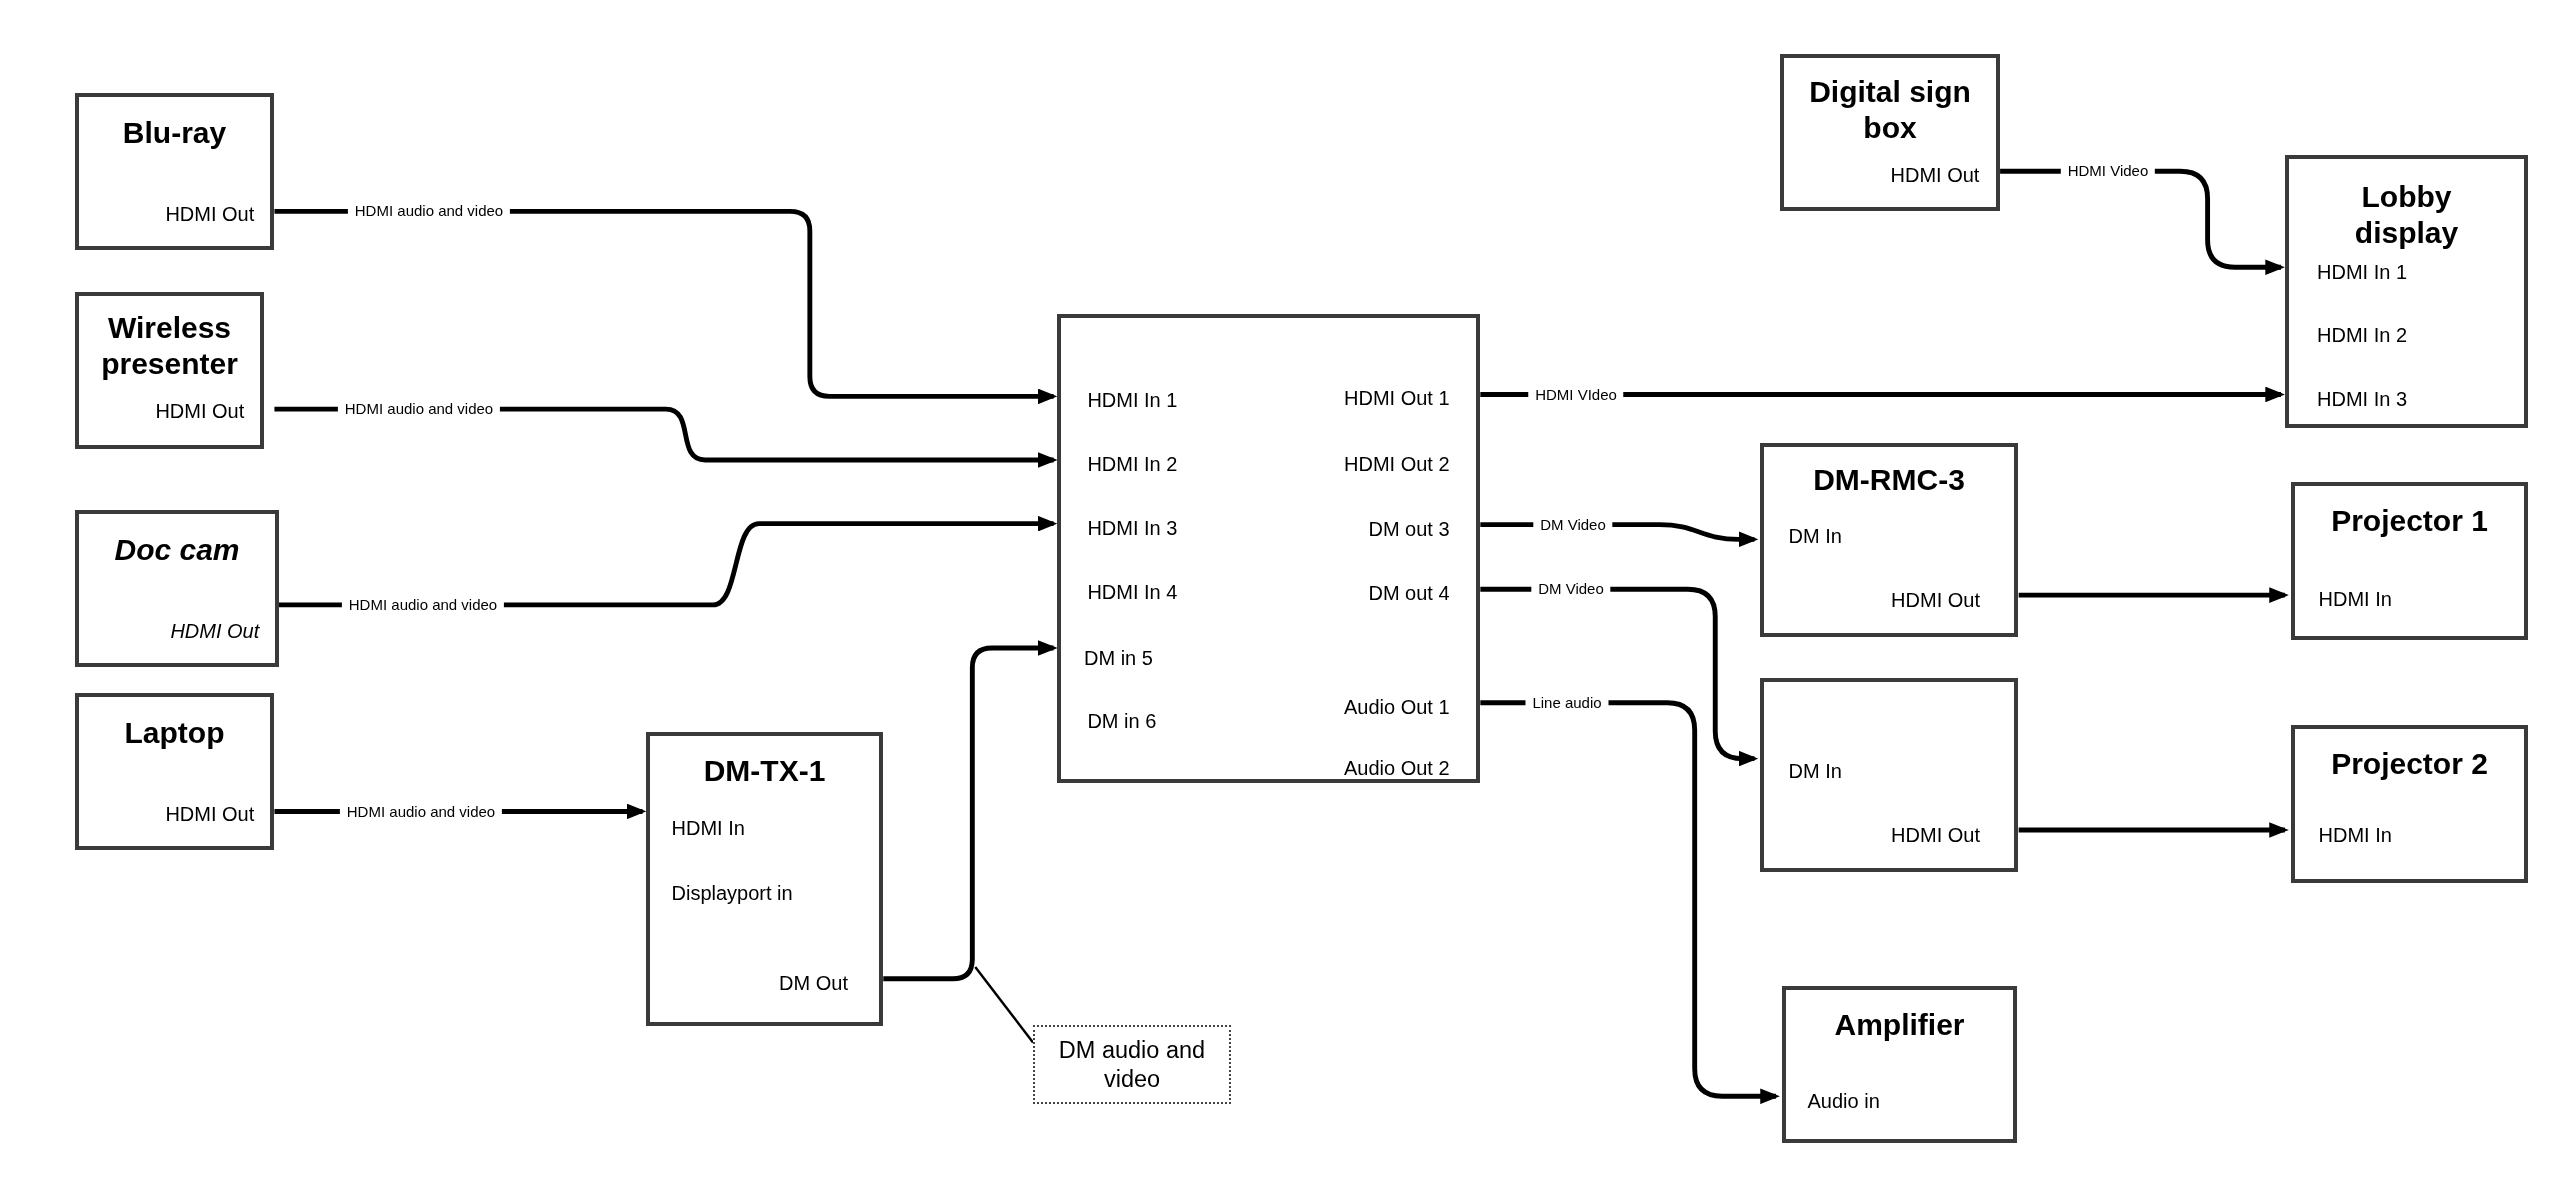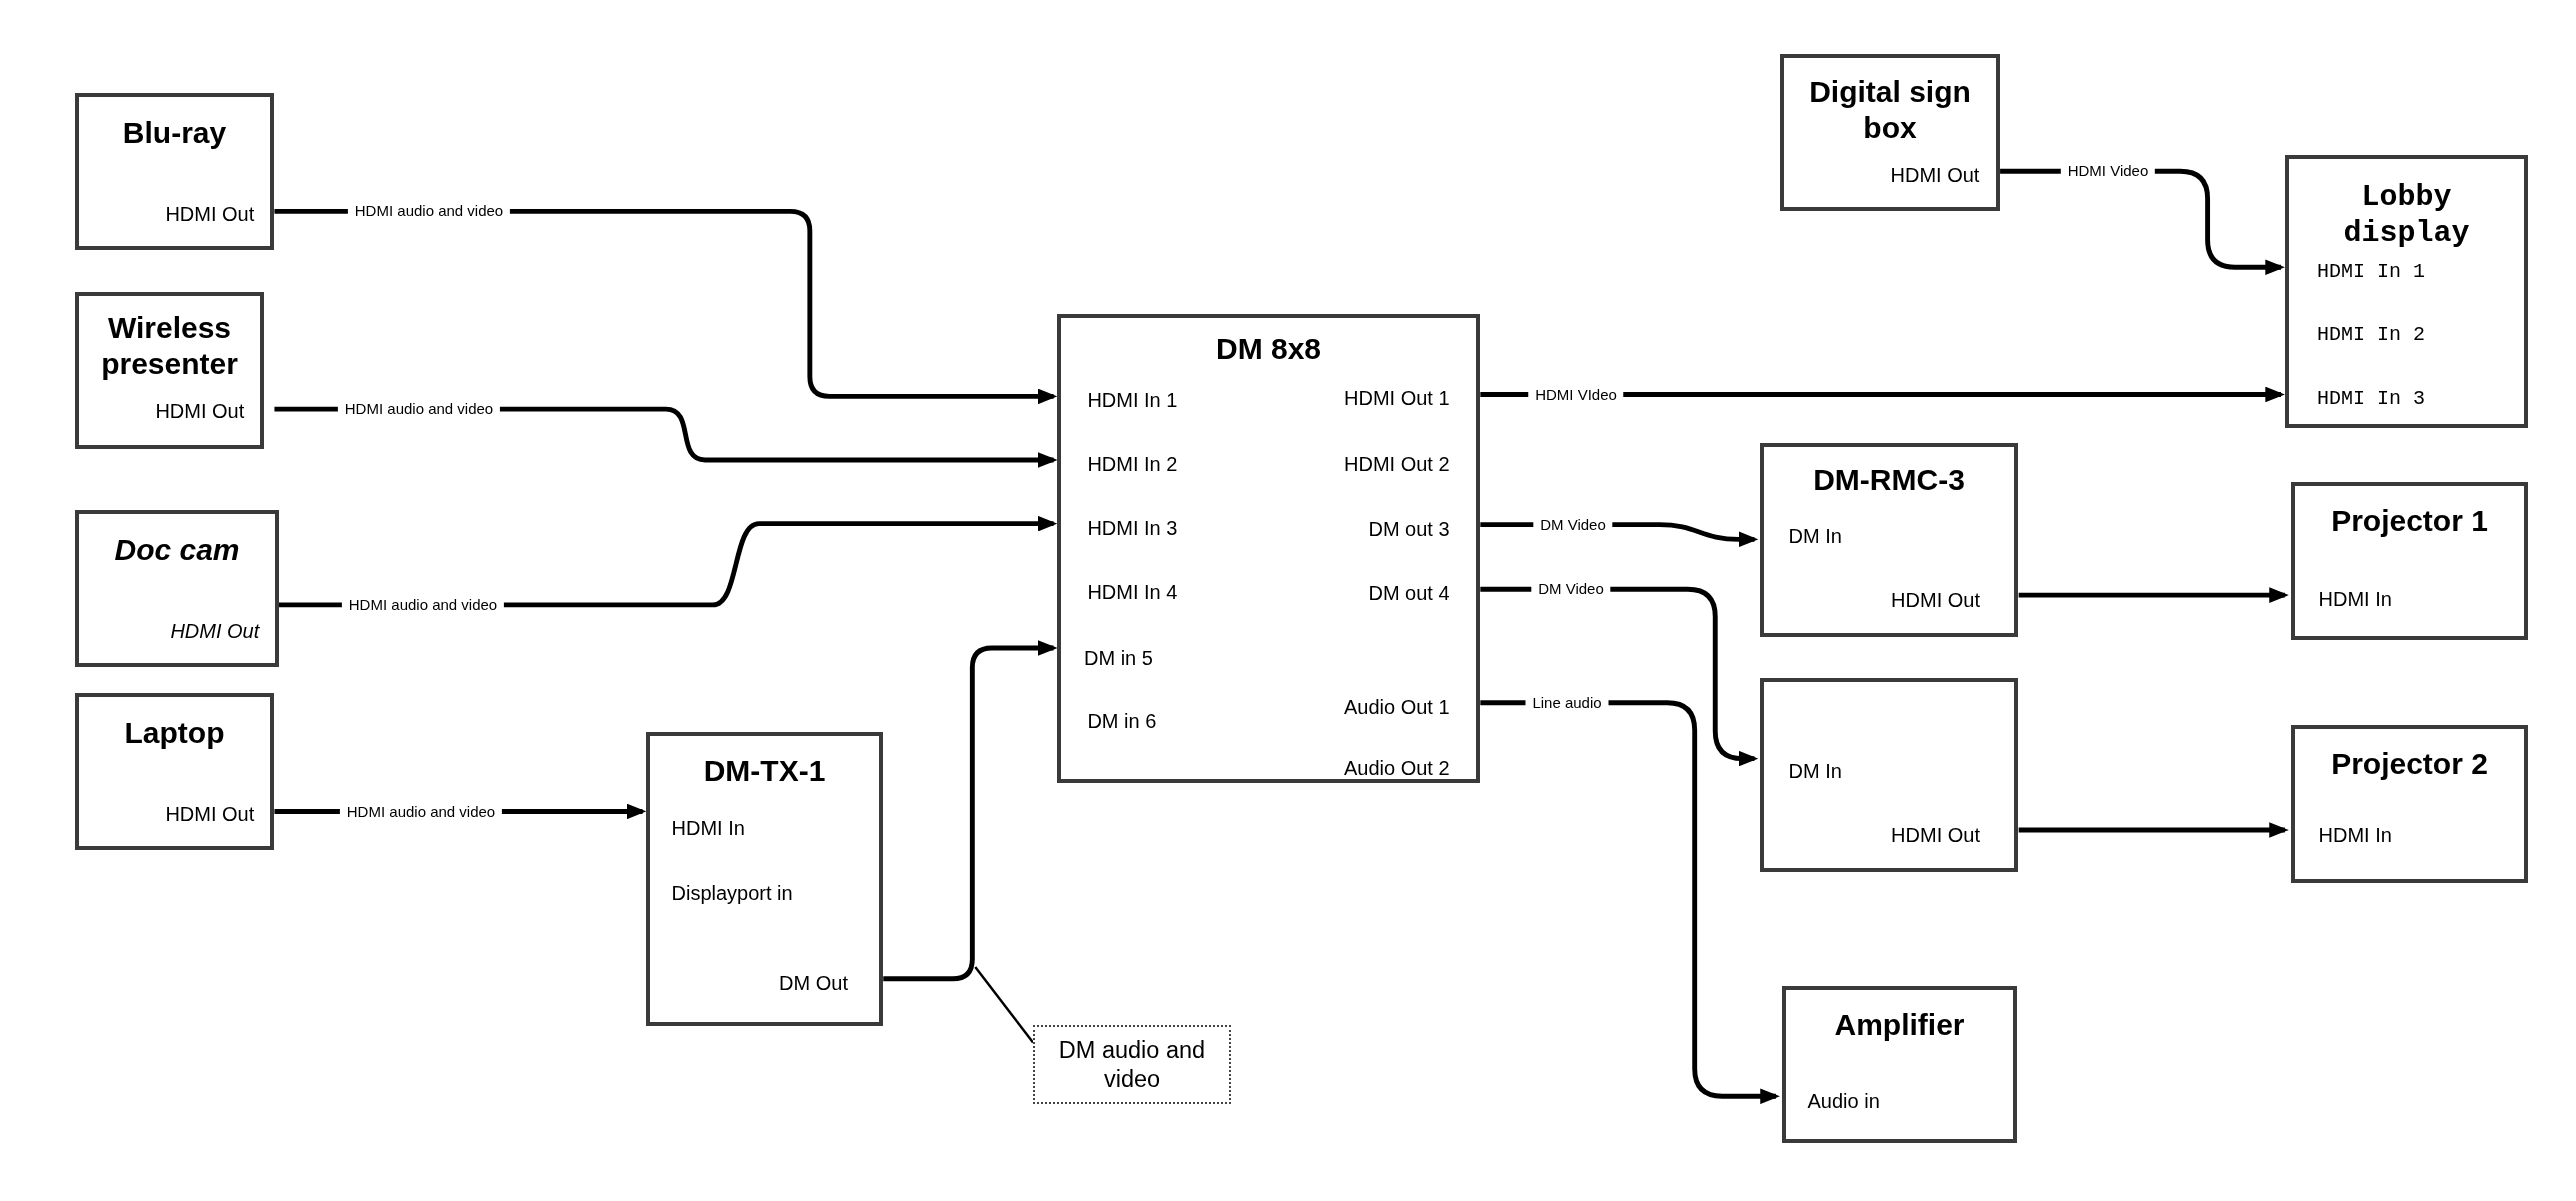--- a/index.html
+++ b/index.html
@@ -81,41 +81,40 @@
   </div>
 
   <div class="node" style="left:646px;top:732px;width:237px;height:294px;">
     <div class="title" style="padding-top:16.6px;">DM-TX-1</div>
     <div class="port" style="top:92px;left:21.5px;">HDMI In</div>
     <div class="port" style="top:157px;left:21.5px;">Displayport in</div>
     <div class="port" style="top:247px;right:31px;">DM Out</div>
   </div>
 
   <div class="node" style="left:1057px;top:314px;width:423px;height:469px;">
-    <div class="title" style="padding-top:12.7px;">DM 8x8</div>
     <div class="port" style="top:82px;left:26.4px;">HDMI In 1</div>
     <div class="port" style="top:146px;left:26.4px;">HDMI In 2</div>
     <div class="port" style="top:210px;left:26.4px;">HDMI In 3</div>
     <div class="port" style="top:274px;left:26.4px;">HDMI In 4</div>
     <div class="port" style="top:340px;left:23px;">DM in 5</div>
     <div class="port" style="top:403px;left:26.4px;">DM in 6</div>
     <div class="port" style="top:80px;right:26.4px;">HDMI Out 1</div>
     <div class="port" style="top:146px;right:26.4px;">HDMI Out 2</div>
     <div class="port" style="top:211px;right:26.4px;">DM out 3</div>
     <div class="port" style="top:275px;right:26.4px;">DM out 4</div>
     <div class="port" style="top:389px;right:26.4px;">Audio Out 1</div>
     <div class="port" style="top:450px;right:26.4px;">Audio Out 2</div>
   </div>
 
   <div class="node" style="left:1780px;top:54px;width:220px;height:157px;">
     <div class="title" style="padding-top:15.7px;">Digital sign box</div>
     <div class="port" style="top:117px;right:16.6px;">HDMI Out</div>
   </div>
 
-  <div class="node" style="left:2285px;top:155px;width:243px;height:273px;font-family:Liberation Mono, monospace;">
+  <div class="node" style="left:2285px;top:155px;width:243px;height:273px;">
     <div class="title title-narrow" style="padding-top:19.6px;">Lobby display</div>
     <div class="port" style="top:113px;left:28px;">HDMI In 1</div>
     <div class="port" style="top:176px;left:28px;">HDMI In 2</div>
     <div class="port" style="top:240px;left:28px;">HDMI In 3</div>
   </div>
 
   <div class="node" style="left:1760px;top:443px;width:258px;height:194px;">
     <div class="title" style="padding-top:14.7px;">DM-RMC-3</div>
     <div class="port" style="top:89px;left:24.5px;">DM In</div>
     <div class="port" style="top:153px;right:34px;">HDMI Out</div>

